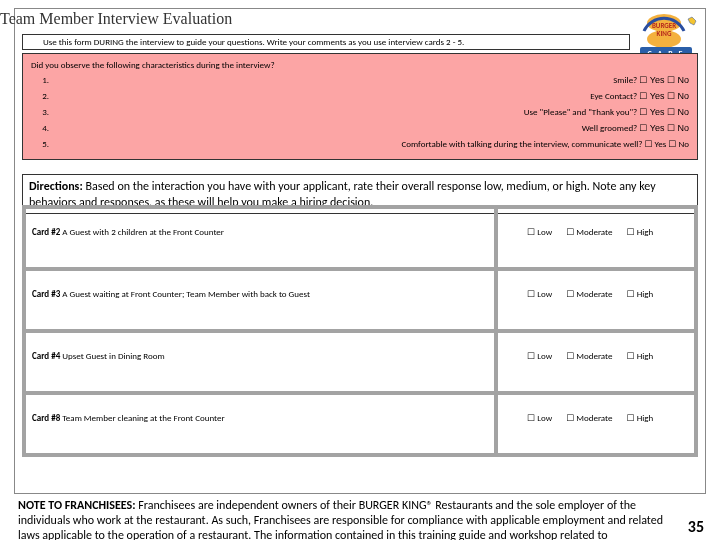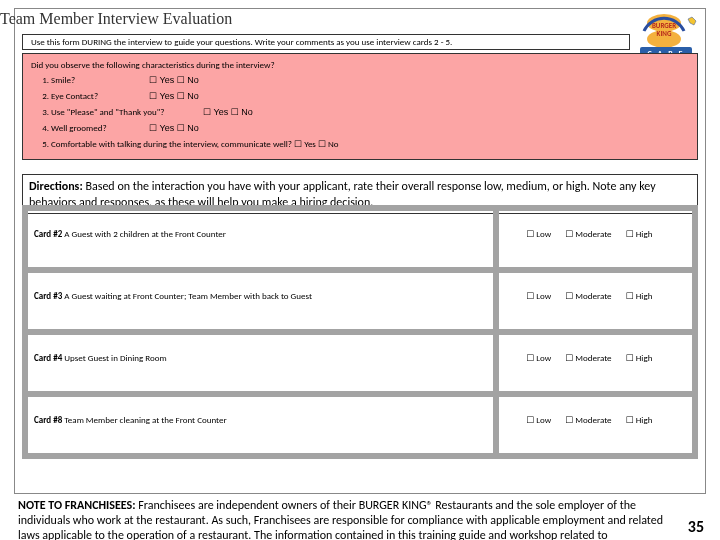--- a/index.html
+++ b/index.html
@@ -37,38 +37,39 @@
   }
   .logo svg { width: 100%; height: 100%; }
   .intro-box {
     position: absolute;
     left: 22px;
     top: 34px;
     width: 608px;
     height: 16px;
     border: 1px solid #333;
     font-size: 9px;
-    padding: 1px 8px;
+    padding: 1px 20px;
     background: #fff;
   }
   .observe-box {
     position: absolute;
     left: 22px;
     top: 53px;
     width: 676px;
     border: 1px solid #333;
     font-size: 9px;
     padding: 4px 8px 6px 8px;
     line-height: 1.55;
     background: #fca5a5;
   }
   .observe-box ol {
     list-style: decimal;
     margin-left: 20px;
     margin-top: 1px;
+    text-align: right;
   }
   .observe-box li { margin-bottom: 1px; }
   .chk { font-family: Arial, sans-serif; }
   .pad1 { display: inline-block; width: 96px; }
   .directions-box {
     position: absolute;
     left: 22px;
     top: 174px;
     width: 676px;
     border: 1px solid #333;
@@ -79,21 +80,21 @@
   }
   .cards-table {
     position: absolute;
     left: 22px;
     top: 205px;
     width: 676px;
     border-collapse: collapse;
     font-size: 9px;
   }
   .cards-table td {
-    border: 6px solid #a3a3a3;
+    border: 4px solid #a3a3a3;
     height: 62px;
     vertical-align: top;
     padding: 17px 6px;
   }
   .card-scenario { width: 476px; }
   .card-rating { width: 200px; text-align: center; white-space: nowrap; }
   .rating-opts span { display: inline-block; margin-right: 12px; }
   .footnote {
     position: absolute;
     left: 18px;

